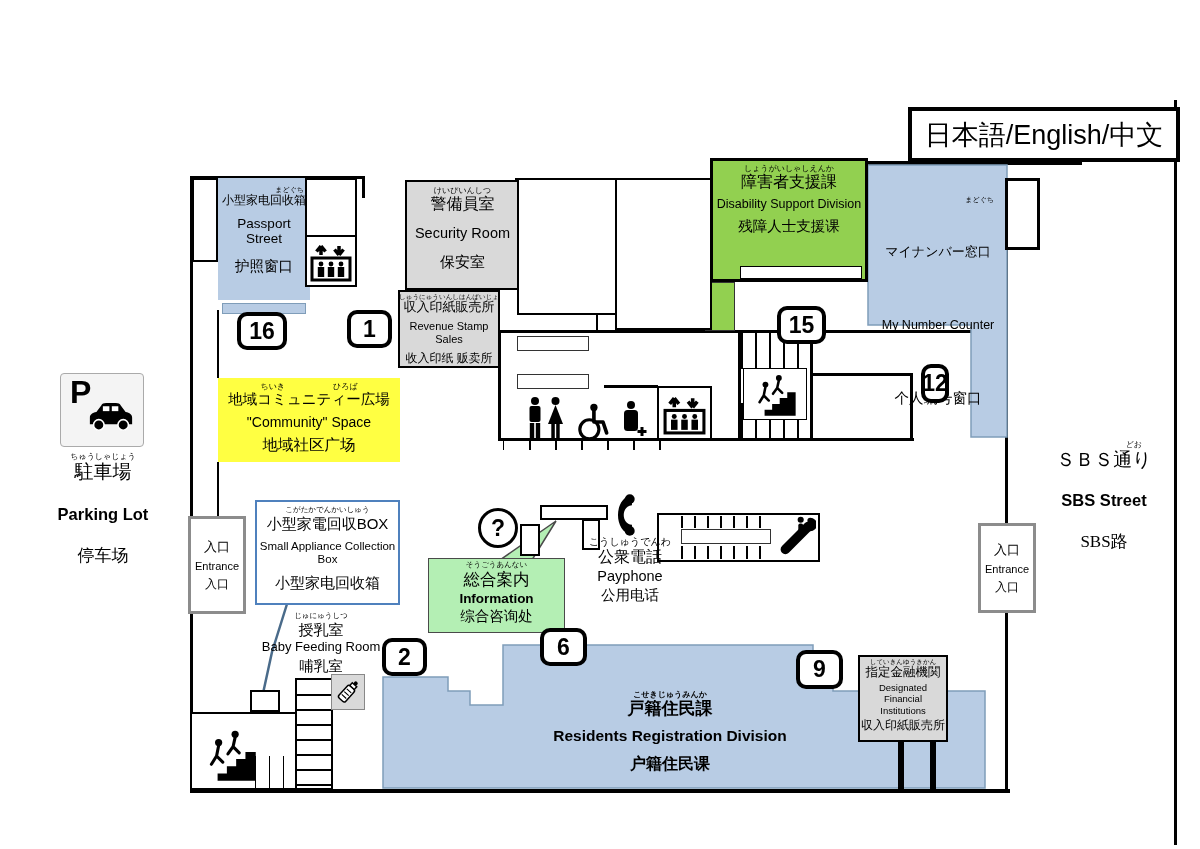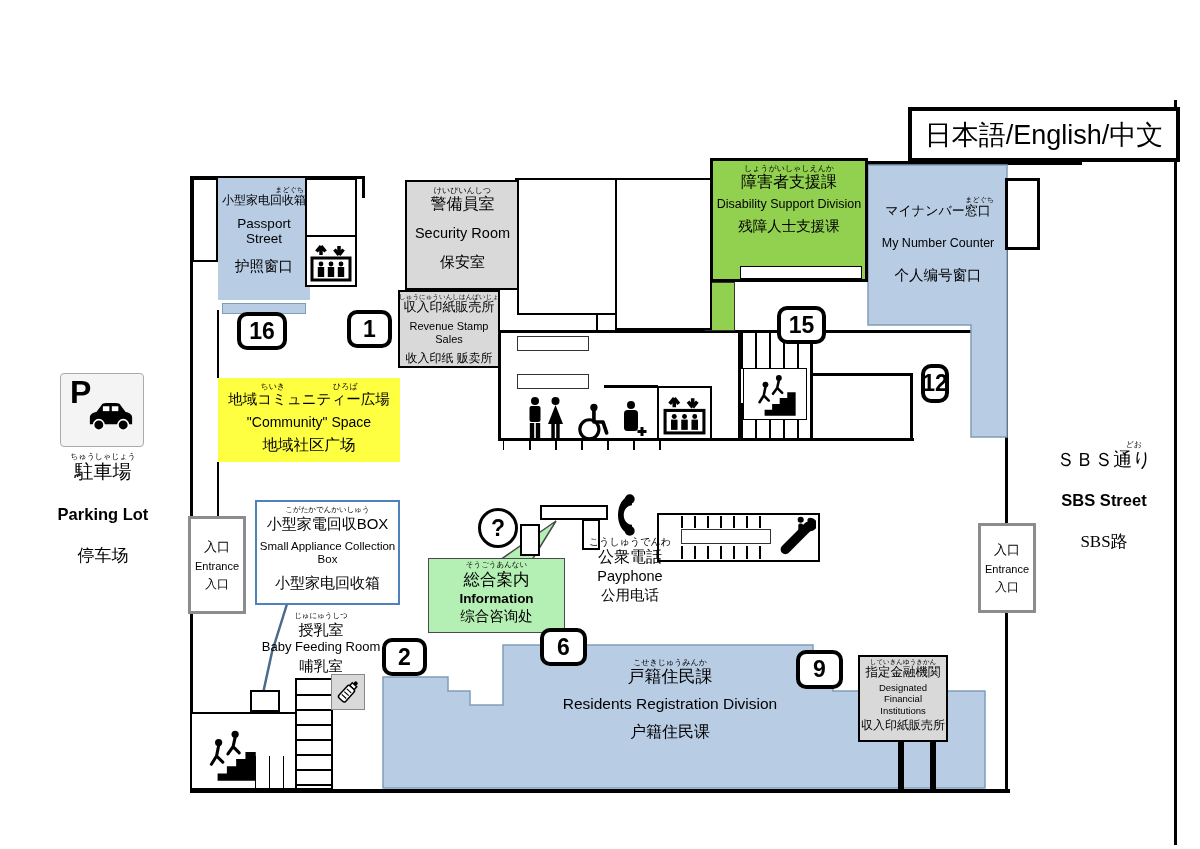--- a/index.html
+++ b/index.html
@@ -252,21 +252,21 @@
     <span class="zh" style="font-size:12px;margin-top:6px;">收入印纸 贩卖所</span>
   </div>
 
   <div class="lbl" style="left:712px;top:164px;width:154px;z-index:5;">
     <span class="fu">しょうがいしゃしえんか</span>
     <span class="jp" style="font-size:16px;">障害者支援課</span>
     <span class="en" style="font-size:12.5px;margin-top:5px;">Disability Support Division</span>
     <span class="zh" style="font-size:14.5px;margin-top:7px;">残障人士支援课</span>
   </div>
 
-  <div class="lbl" style="left:874px;top:196px;width:128px;z-index:5;">
+  <div class="lbl" style="left:874px;top:196px;width:128px;z-index:5;gap:41px;">
     <span class="fu" style="font-size:7px;align-self:flex-end;padding-right:8px;">まどぐち</span>
     <span class="jp" style="font-size:13px;">マイナンバー窓口</span>
     <span class="en" style="font-size:12.5px;margin-top:17px;">My Number Counter</span>
     <span class="zh" style="font-size:14.5px;margin-top:17px;">个人编号窗口</span>
   </div>
 
   <div class="lbl" style="left:220px;top:382px;width:178px;z-index:5;">
     <span class="fu">ちいき　　　　　　ひろば</span>
     <span class="jp" style="font-size:14.5px;">地域コミュニティー広場</span>
     <span class="en" style="font-size:14px;margin-top:6px;">"Community" Space</span>
@@ -294,21 +294,21 @@
     <span class="zh" style="font-size:14.5px;margin-top:2px;">公用电话</span>
   </div>
 
   <div class="lbl" style="left:262px;top:612px;width:118px;z-index:5;">
     <span class="fu" style="font-size:7.5px;">じゅにゅうしつ</span>
     <span class="jp" style="font-size:15px;">授乳室</span>
     <span class="en" style="font-size:13px;margin-top:2px;white-space:nowrap;">Baby Feeding Room</span>
     <span class="zh" style="font-size:14.5px;margin-top:3px;">哺乳室</span>
   </div>
 
-  <div class="lbl" style="left:500px;top:658px;width:340px;z-index:5;">
+  <div class="lbl" style="left:500px;top:690px;width:340px;z-index:5;font-weight:bold;">
     <span class="fu">こせきじゅうみんか</span>
     <span class="jp" style="font-size:17px;">戸籍住民課</span>
     <span class="en" style="font-size:15.5px;margin-top:8px;">Residents Registration Division</span>
     <span class="zh" style="font-size:16px;margin-top:10px;">户籍住民课</span>
   </div>
 
   <div class="lbl" style="left:861px;top:658px;width:84px;z-index:7;">
     <span class="fu" style="font-size:6.5px;">していきんゆうきかん</span>
     <span class="jp" style="font-size:12.5px;">指定金融機関</span>
     <span class="en" style="font-size:9.5px;margin-top:2px;line-height:1.2;">Designated Financial Institutions</span>

